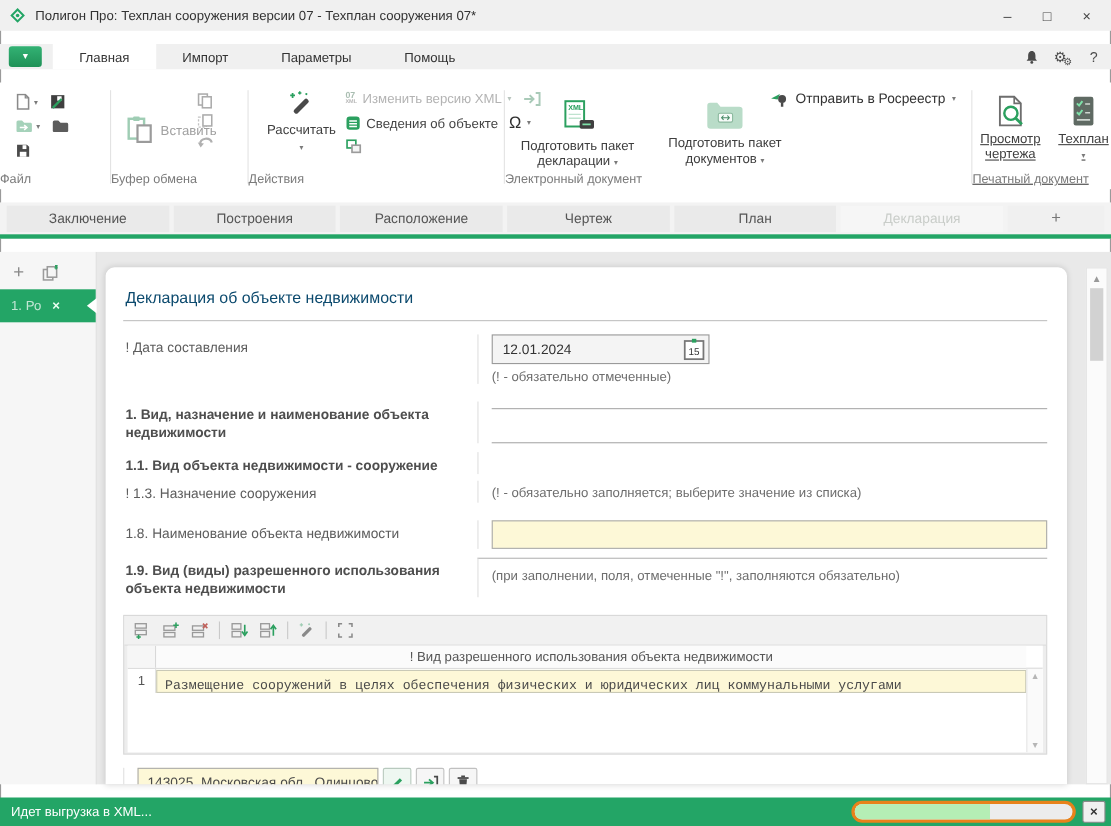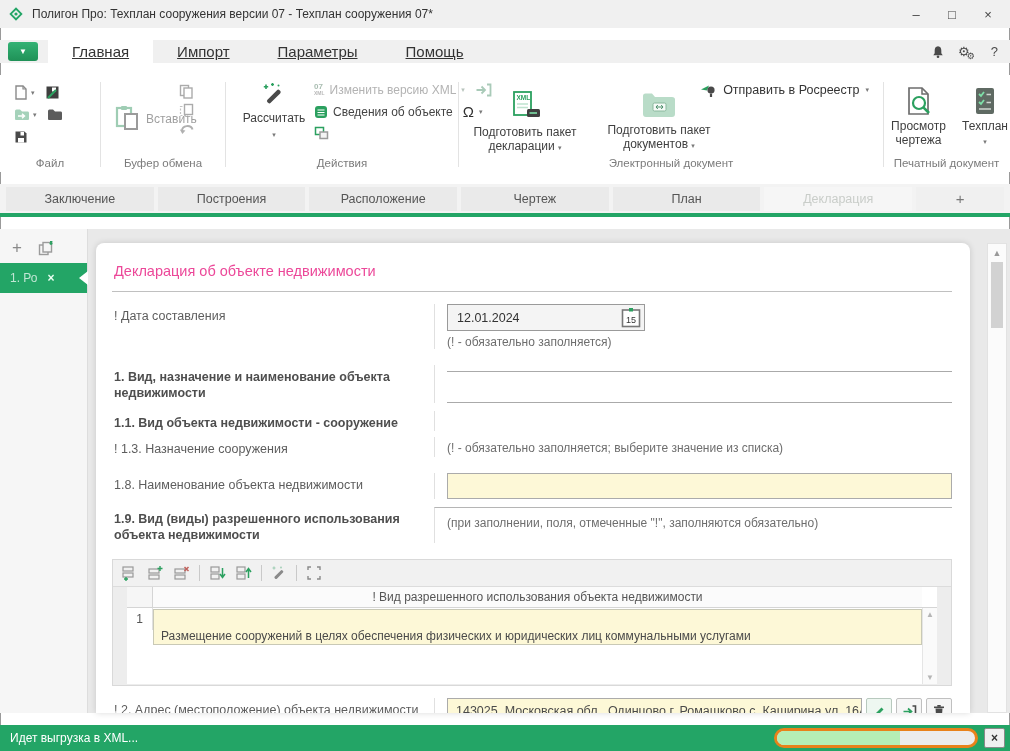--- a/index.html
+++ b/index.html
@@ -9,37 +9,37 @@
 
 
 .titlebar { height:28px; background:#f0f0f0; display:flex; align-items:center; padding:0 4px 0 8px; gap:8px; flex:none; }
 .title-text { font-size:12px; color:#333; white-space:nowrap; }
 .win-controls { margin-left:auto; display:flex; }
 .win-btn { width:36px; height:26px; display:flex; align-items:center; justify-content:center; color:#444; font-size:13px; cursor:default; }
 
 
 .menubar { height:23px; background:#f0f0f0; display:flex; align-items:stretch; padding-left:8px; flex:none; }
 .menu-dd { width:30px; height:19px; margin-top:2px; background:linear-gradient(#33b274,#1f9157); border-radius:3px; color:#fff; font-size:8px; display:flex; align-items:center; justify-content:center; flex:none; margin-right:10px; }
-.mtab { padding:0 24px; display:flex; align-items:center; font-size:15px; color:#333; white-space:nowrap;text-decoration:underline; }
+.mtab { padding:0 24px; display:flex; align-items:center; font-size:12px; color:#333; white-space:nowrap; }
 .mtab.active { background:#fff; }
 .menu-icons { margin-left:auto; display:flex; align-items:center; gap:13px; padding-right:12px; color:#4a4a4a; font-size:13px; }
 .gear-pair { position:relative; }
 .gear-small { font-size:9px; position:relative; left:-3px; top:3px; }
 
 
 .ribbon { height:97px; background:#fff; display:flex; flex:none; padding-top:2px; }
 .rgroup { display:flex; flex-direction:column; flex:none; position:relative; }
 .rg-content { flex:1; display:flex; }
-.rg-label { text-align:center; font-size:11.5px; color:#7b7b7b; padding:1px 0 3px; white-space:nowrap; }
+.rg-label { text-align:left; font-size:11.5px; color:#7b7b7b; padding:1px 0 3px; white-space:nowrap; }
 .rsep { width:1px; background:#e3e3e3; margin:5px 0; flex:none; }
 .g-file { width:100px; }
 .g-clip { width:124px; }
 .g-act { width:232px; }
 .g-edoc { width:424px; }
-.g-print { width:125px; }
+.g-print { width:125px;text-decoration:underline; }
 .file-grid { flex-direction:column; padding:7px 0 0 14px; gap:5px; }
 .fi-row { display:flex; align-items:center; gap:10px; height:17px; }
 .mini-btn { display:flex; align-items:center; gap:3px; }
 .caret { font-size:7px; color:#7a7a7a; }
 .caret.dis { color:#b8c4bd; }
 .clip-content { padding:5px 4px 0 12px; gap:8px; }
 .paste-btn { display:flex; flex-direction:row; align-items:center; gap:3px; width:58px; color:#9f9f9f; font-size:12px; }
 .clip-side { display:flex; flex-direction:column; gap:4px; padding-top:2px; }
 .bigbtn { display:flex; flex-direction:column; align-items:center; padding:5px 4px 0; gap:3px; font-size:12px; color:#3f3f3f; text-align:center; line-height:14px; }
 .act-content { padding-left:8px; }
@@ -72,46 +72,46 @@
 .sb-item { margin-top:4px; height:30px; background:#23a566; display:flex; align-items:center; padding:0 8px 0 10px; color:rgba(255,255,255,.72); font-size:12px; position:relative; }
 .sb-item .close-x { margin-left:10px; color:#eafff2; font-weight:bold; font-size:12px; }
 .sb-notch { position:absolute; right:-1px; top:50%; transform:translateY(-50%); width:0; height:0; border:7px solid transparent; border-right:9px solid #fff; border-left:0; }
 .content { flex:1; position:relative; background:#e9e9e9; min-width:0; }
 .card { position:absolute; left:8px; right:40px; top:14px; bottom:0; background:#fff; border-radius:8px 8px 0 0; box-shadow:0 0 6px rgba(0,0,0,.15); padding:14px 18px 0 16px; overflow:hidden; }
 .vscroll { position:absolute; right:3px; top:14px; bottom:0; width:20px; background:#fbfbfb; border:1px solid #e2e2e2; }
 .vs-arrow { display:block; text-align:center; color:#999; font-size:9px; padding-top:4px; }
 .vs-thumb { width:12px; height:66px; background:#d2d2d2; margin:4px auto 0; }
 
 
-.card-title { font-size:14.5px; color:#ec4899; font-weight:normal; margin:6px 0 0 2px; }
+.card-title { font-size:14.5px; color:#0c4a6e; font-weight:normal; margin:6px 0 0 2px; }
 .card-hr { border:none; border-top:1px solid #c0c0c0; margin-top:12px; }
 .frow { display:grid; grid-template-columns:322px 1fr; column-gap:0; }
 .frow > .lbl { padding:4px 10px 0 2px; color:#5d5d5d; line-height:16px; }
 .frow > .lbl.b { font-weight:bold; color:#4e4e4e; }
 .frow > .field { border-left:1px solid #e0e0e0; padding-left:12px; min-width:0; }
 .hint { color:#6e6e6e; font-size:12px; margin-top:4px; }
 .date-box { display:flex; align-items:center; justify-content:space-between; width:198px; height:27px; border:1px solid #9a9a9a; background:#f4f4f4; padding:0 3px 0 9px; color:#333; }
 .uline { border-bottom:1px solid #aaa; }
 .combo-row { display:flex; align-items:center; }
 .combo { flex:1; height:26px; background:#fdf8d7; border:1px solid #ababab; display:flex; align-items:center; justify-content:space-between; padding:0 8px; color:#4a4a4a; min-width:0; }
 .search-btn { width:27px; height:27px; margin-left:7px; border:2px solid #2ba05f; border-radius:3px; background:#f4faf7; display:flex; align-items:center; justify-content:center; flex:none; }
 .yinput { height:26px; background:#fdf8d7; border:1px solid #ababab; display:flex; align-items:center; padding:0 8px; color:#4a4a4a; white-space:nowrap; overflow:hidden; }
 .m-t16 { margin-top:16px; } .m-t12 { margin-top:12px; } .m-t8 { margin-top:8px; } .m-t6 { margin-top:6px; }
 
 
 .table-block { margin-top:16px; background:#ededed; border:1px solid #d9d9d9; }
 .tb-toolbar { height:27px; background:#f1f1f1; border-bottom:1px solid #dcdcdc; display:flex; align-items:center; padding:0 8px; gap:9px; }
 .tb-sep { width:1px; height:16px; background:#c9c9c9; }
-.tb-table { margin:0 14px 1px; background:#fff; height:97px; position:relative; overflow:hidden; }
+.tb-table { margin:0 3px 1px; background:#fff; height:97px; position:relative; overflow:hidden; }
 .tb-head { display:flex; height:21px; border-bottom:1px solid #d5d5d5; }
 .tb-num-h { width:26px; flex:none; background:#f6f6f6; border-right:1px solid #d5d5d5; }
 .tb-val-h { flex:1; text-align:center; color:#555; font-size:12px; line-height:21px; background:#fbfbfb; white-space:nowrap; overflow:hidden; margin-right:15px; }
 .tb-row { display:flex; height:22px; align-items:stretch; }
 .tb-num { width:26px; flex:none; text-align:center; color:#555; font-size:12px; line-height:22px; border-right:1px solid #e0e0e0; }
-.tb-val { flex:1; background:#fdf8d7; border:1px solid #c9c9b6; margin:1px 15px 0 0; padding:17px 7px; font-size:12px; color:#4a4a4a; line-height:19px; white-space:nowrap; overflow:hidden; min-width:0; }
+.tb-val { flex:1; background:#fdf8d7; border:1px solid #c9c9b6; margin:1px 15px 0 0; padding:4px 7px; font-size:12px; color:#4a4a4a; line-height:19px; white-space:nowrap; overflow:hidden; min-width:0;font-family:Liberation Mono, monospace; }
 .tb-scroll { position:absolute; right:0; top:21px; bottom:0; width:15px; background:#fafafa; border-left:1px solid #e5e5e5; display:flex; flex-direction:column; justify-content:space-between; align-items:center; padding:2px 0; color:#b5b5b5; font-size:8px; }
 
 
 .addr-field { display:flex; align-items:center; }
 .addr-field .yinput { flex:1; min-width:0; }
 .sq-btn { width:26px; height:26px; margin-left:4px; border:1px solid #b8c9be; background:#eef7f1; border-radius:2px; display:flex; align-items:center; justify-content:center; flex:none; }
 .sq-btn.gray { background:#f6f6f6; border-color:#c0c0c0; }
 
 
 .statusbar { height:26px; flex:none; background:#23a566; display:flex; align-items:center; padding:0 5px 0 10px; color:#fff; font-size:12px; }
@@ -423,21 +423,21 @@
             <div class="date-box">
               <span>12.01.2024</span>
               <span>
                 <svg width="20" height="21" viewBox="0 0 20 21">
                     <rect x="1.5" y="3" width="17" height="16.5" fill="#fff" stroke="#777" stroke-width="1.6"></rect>
                     <rect x="8" y="1" width="4" height="3.5" fill="#2ba05f"></rect>
                     <text x="10" y="16" font-size="9" fill="#333" text-anchor="middle" font-family="sans-serif">15</text>
                   </svg>
               </span>
             </div>
-            <div class="hint">(! - обязательно заполняется)</div>
+            <div class="hint">(! - обязательно отмеченные)</div>
           </div>
         </div>
 
         <div class="frow m-t16">
           <div class="lbl b">1. Вид, назначение и наименование объекта недвижимости</div>
           <div class="field">
             <div class="uline" style="margin-top:6px"></div>
             <div class="uline" style="margin-top:30px"></div>
           </div>
         </div>
@@ -531,21 +531,20 @@
               <div class="tb-val">Размещение сооружений в целях обеспечения физических и юридических лиц коммунальными услугами</div>
             </div>
             <div class="tb-scroll">
               <span>▲</span>
               <span>▼</span>
             </div>
           </div>
         </div>
 
         <div class="frow m-t12">
-          <div class="lbl">! 2. Адрес (местоположение) объекта недвижимости</div>
           <div class="field addr-field">
             <div class="yinput">143025, Московская обл., Одинцово г, Ромашково с, Каширина ул, 16А з/у</div>
             <span class="sq-btn">
               <svg width="15" height="15" viewBox="0 0 15 15">
                   <path d="M3.5 9.5 L9.5 3.5 L11.5 5.5 L5.5 11.5 L3 12 Z" fill="#2ba05f"></path>
                   <path d="M2.5 14 H12.5" stroke="#2ba05f" stroke-width="1.5"></path>
                 </svg>
             </span>
             <span class="sq-btn gray">
               <svg width="15" height="15" viewBox="0 0 15 15">

